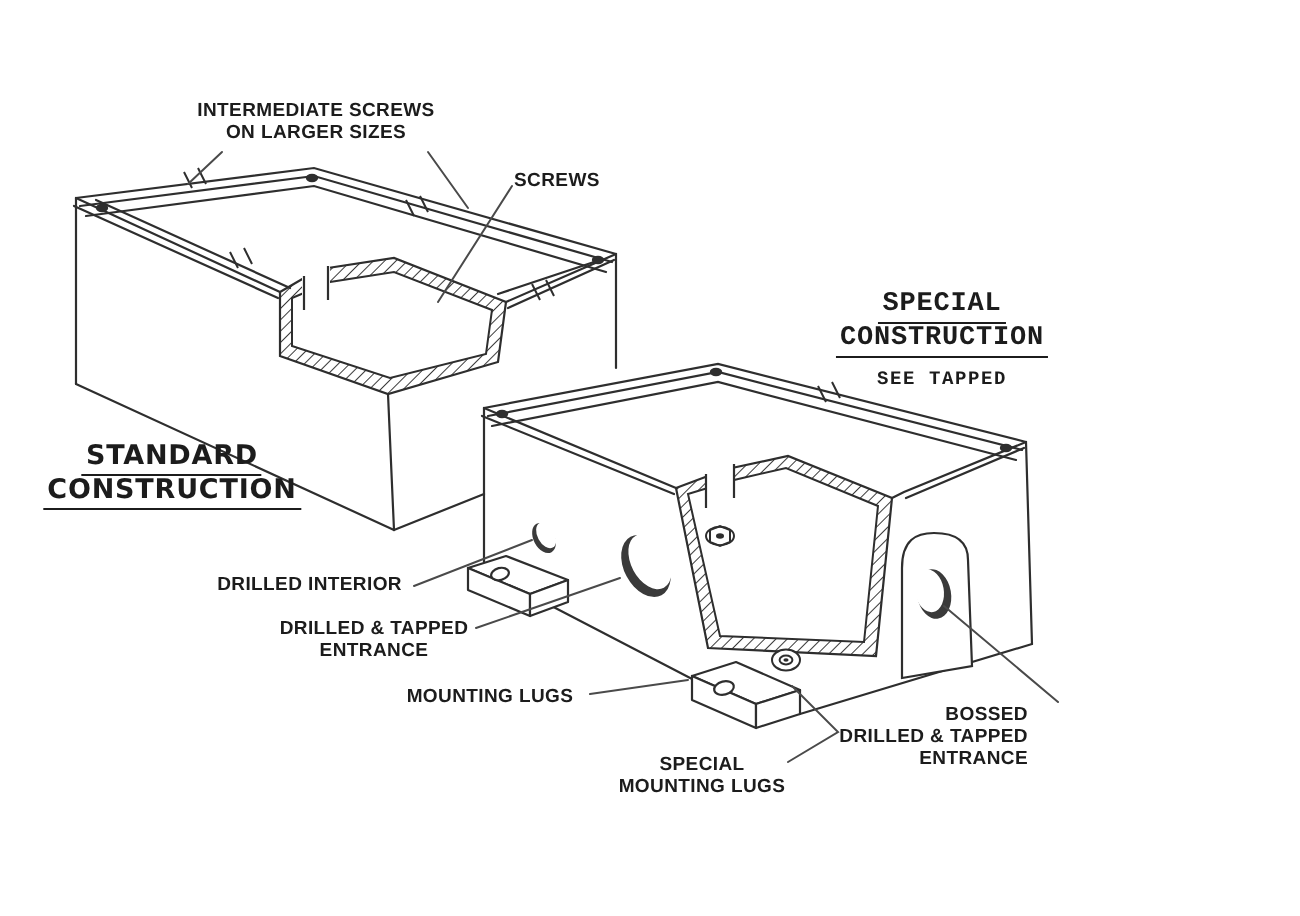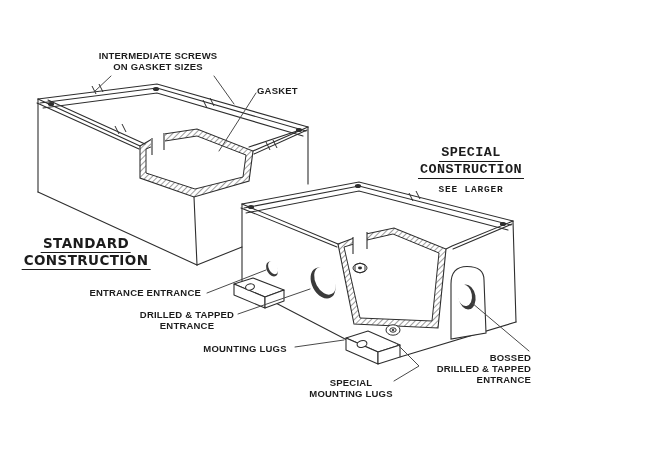--- a/index.html
+++ b/index.html
@@ -170,49 +170,49 @@
       <path d="M207,293 L266,270"></path>
       <path d="M238,314 L310,289"></path>
       <path d="M295,347 L344,340"></path>
       <path d="M394,381 L419,366 L396,343"></path>
       <path d="M472,303 L529,351"></path>
     </g>
   </svg>
 
   <div class="callout center" style="left:158px; top:50px;">
     <div>INTERMEDIATE SCREWS</div>
-    <div>ON GASKET SIZES</div>
-  </div>
-
-  <div class="callout" style="left:257px; top:85px;">GASKET</div>
+    <div>ON LARGER SIZES</div>
+  </div>
+
+  <div class="callout" style="left:257px; top:85px;">SCREWS</div>
 
   <div class="title" style="left:471px; top:145px;font-family:Liberation Mono, monospace;">
     <div><span class="tline">SPECIAL</span></div>
     <div><span class="tline">CONSTRUCTION</span></div>
-    <div class="note">SEE LARGER</div>
-  </div>
-
-  <div class="title" style="left:86px; top:236px;text-align:center;">
+    <div class="note">SEE TAPPED</div>
+  </div>
+
+  <div class="title" style="left:86px; top:221px;text-align:center;">
     <div><span class="tline">STANDARD</span></div>
     <div><span class="tline">CONSTRUCTION</span></div>
   </div>
 
-  <div class="callout rightalign" style="left:201px; top:287px;">ENTRANCE ENTRANCE</div>
+  <div class="callout rightalign" style="left:201px; top:287px;">DRILLED INTERIOR</div>
 
   <div class="callout center" style="left:187px; top:309px;">
     <div>DRILLED &amp; TAPPED</div>
     <div>ENTRANCE</div>
   </div>
 
   <div class="callout center" style="left:245px; top:343px;">MOUNTING LUGS</div>
 
   <div class="callout center" style="left:351px; top:377px;">
     <div>SPECIAL</div>
     <div>MOUNTING LUGS</div>
   </div>
 
-  <div class="callout rightalign" style="left:531px; top:352px;">
+  <div class="callout rightalign" style="left:514px; top:352px;">
     <div>BOSSED</div>
     <div>DRILLED &amp; TAPPED</div>
     <div>ENTRANCE</div>
   </div>
 
 </div>
 
 </body></html>

